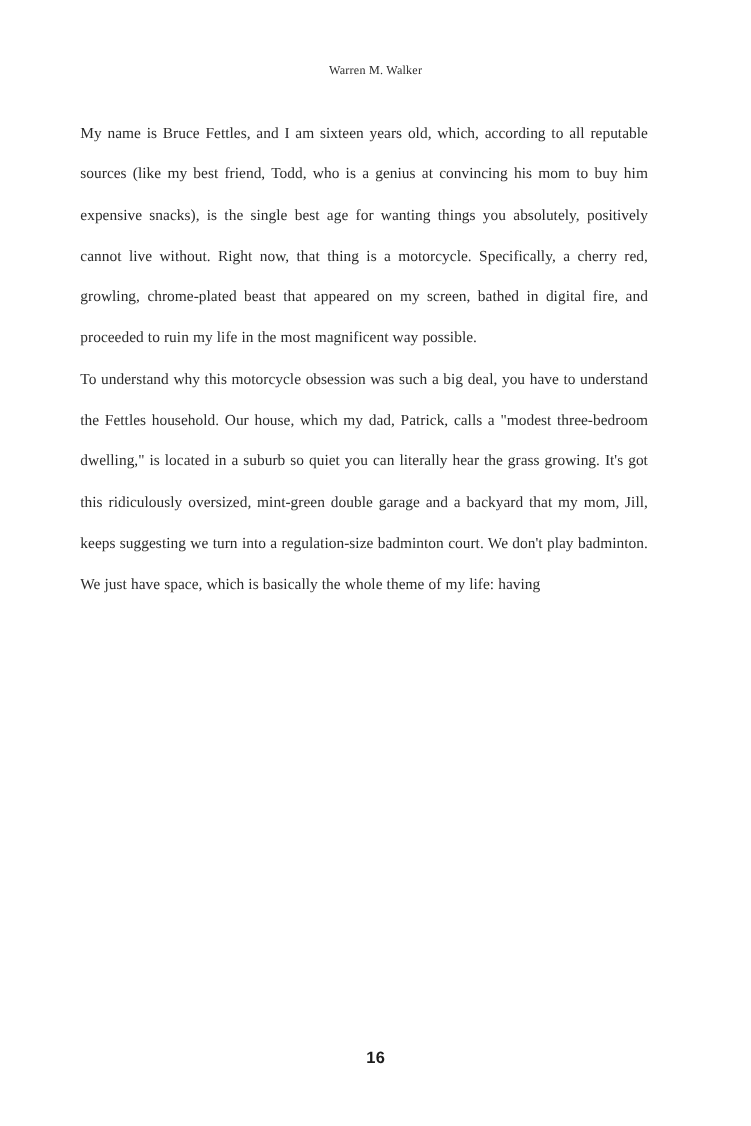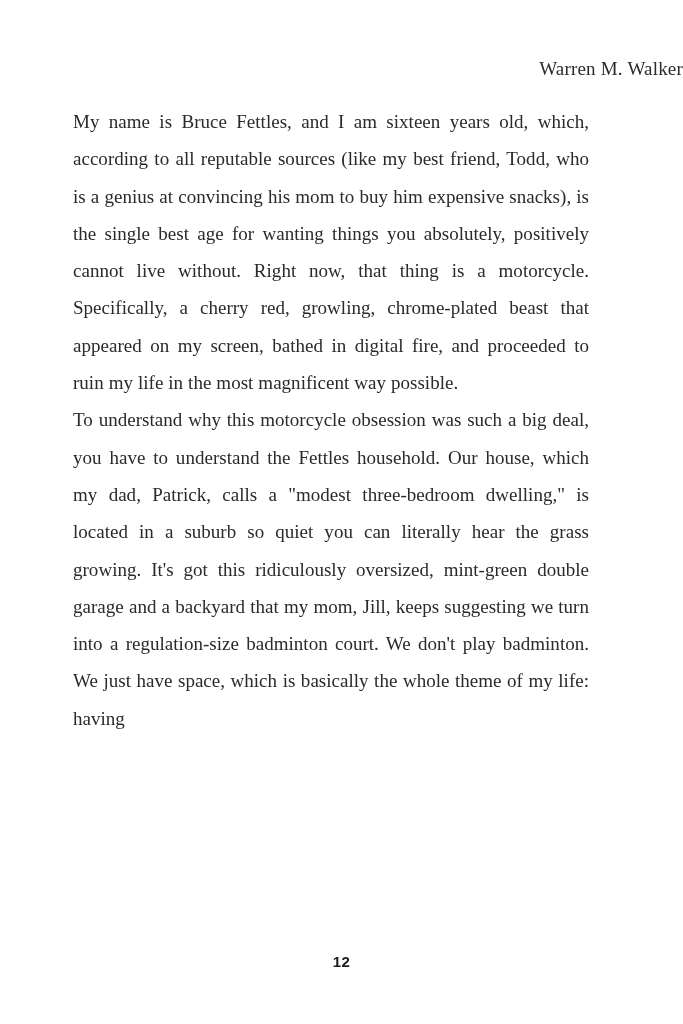--- a/index.html
+++ b/index.html
@@ -18,39 +18,39 @@
     overflow: hidden;
     box-sizing: border-box;
   }
 
   
   .running-header {
     position: absolute;
     top: 58px;
     left: 0;
     right: 0;
-    text-align: right;
+    text-align: center;
     font-family: "Liberation Serif", "DejaVu Serif", serif;
-    font-size: 19px;
+    font-size: 11px;
     line-height: 1.2;
     color: #2b2b2b;
     letter-spacing: 0.2px;
   }
 
   
   .text-column {
     position: absolute;
     top: 103px;
     left: 73px;
     width: 516px;
   }
 
   .body-paragraph {
     font-family: "Liberation Serif", "DejaVu Serif", serif;
-    font-size: 19px;
+    font-size: 14px;
     line-height: 37.3px;
     color: #2a2a2a;
     text-align: justify;
     text-justify: inter-word;
     margin: 0;
     letter-spacing: 0.02px;
     word-spacing: 0.2px;
     -webkit-font-smoothing: antialiased;
   }
 
@@ -76,15 +76,15 @@
 
 <div class="page">
 
   <div class="running-header">Warren M. Walker</div>
 
   <div class="text-column">
     <p class="body-paragraph">My name is Bruce Fettles, and I am sixteen years old, which, according to all reputable sources (like my best friend, Todd, who is a genius at convincing his mom to buy him expensive snacks), is the single best age for wanting things you absolutely, positively cannot live without. Right now, that thing is a motorcycle. Specifically, a cherry red, growling, chrome-plated beast that appeared on my screen, bathed in digital fire, and proceeded to ruin my life in the most magnificent way possible.</p>
     <p class="body-paragraph">To understand why this motorcycle obsession was such a big deal, you have to understand the Fettles household. Our house, which my dad, Patrick, calls a "modest three-bedroom dwelling," is located in a suburb so quiet you can literally hear the grass growing. It's got this ridiculously oversized, mint-green double garage and a backyard that my mom, Jill, keeps suggesting we turn into a regulation-size badminton court. We don't play badminton. We just have space, which is basically the whole theme of my life: having</p>
   </div>
 
-  <div class="folio">12</div>
+  <div class="folio">16</div>
 
 </div>
 
 </body></html>

